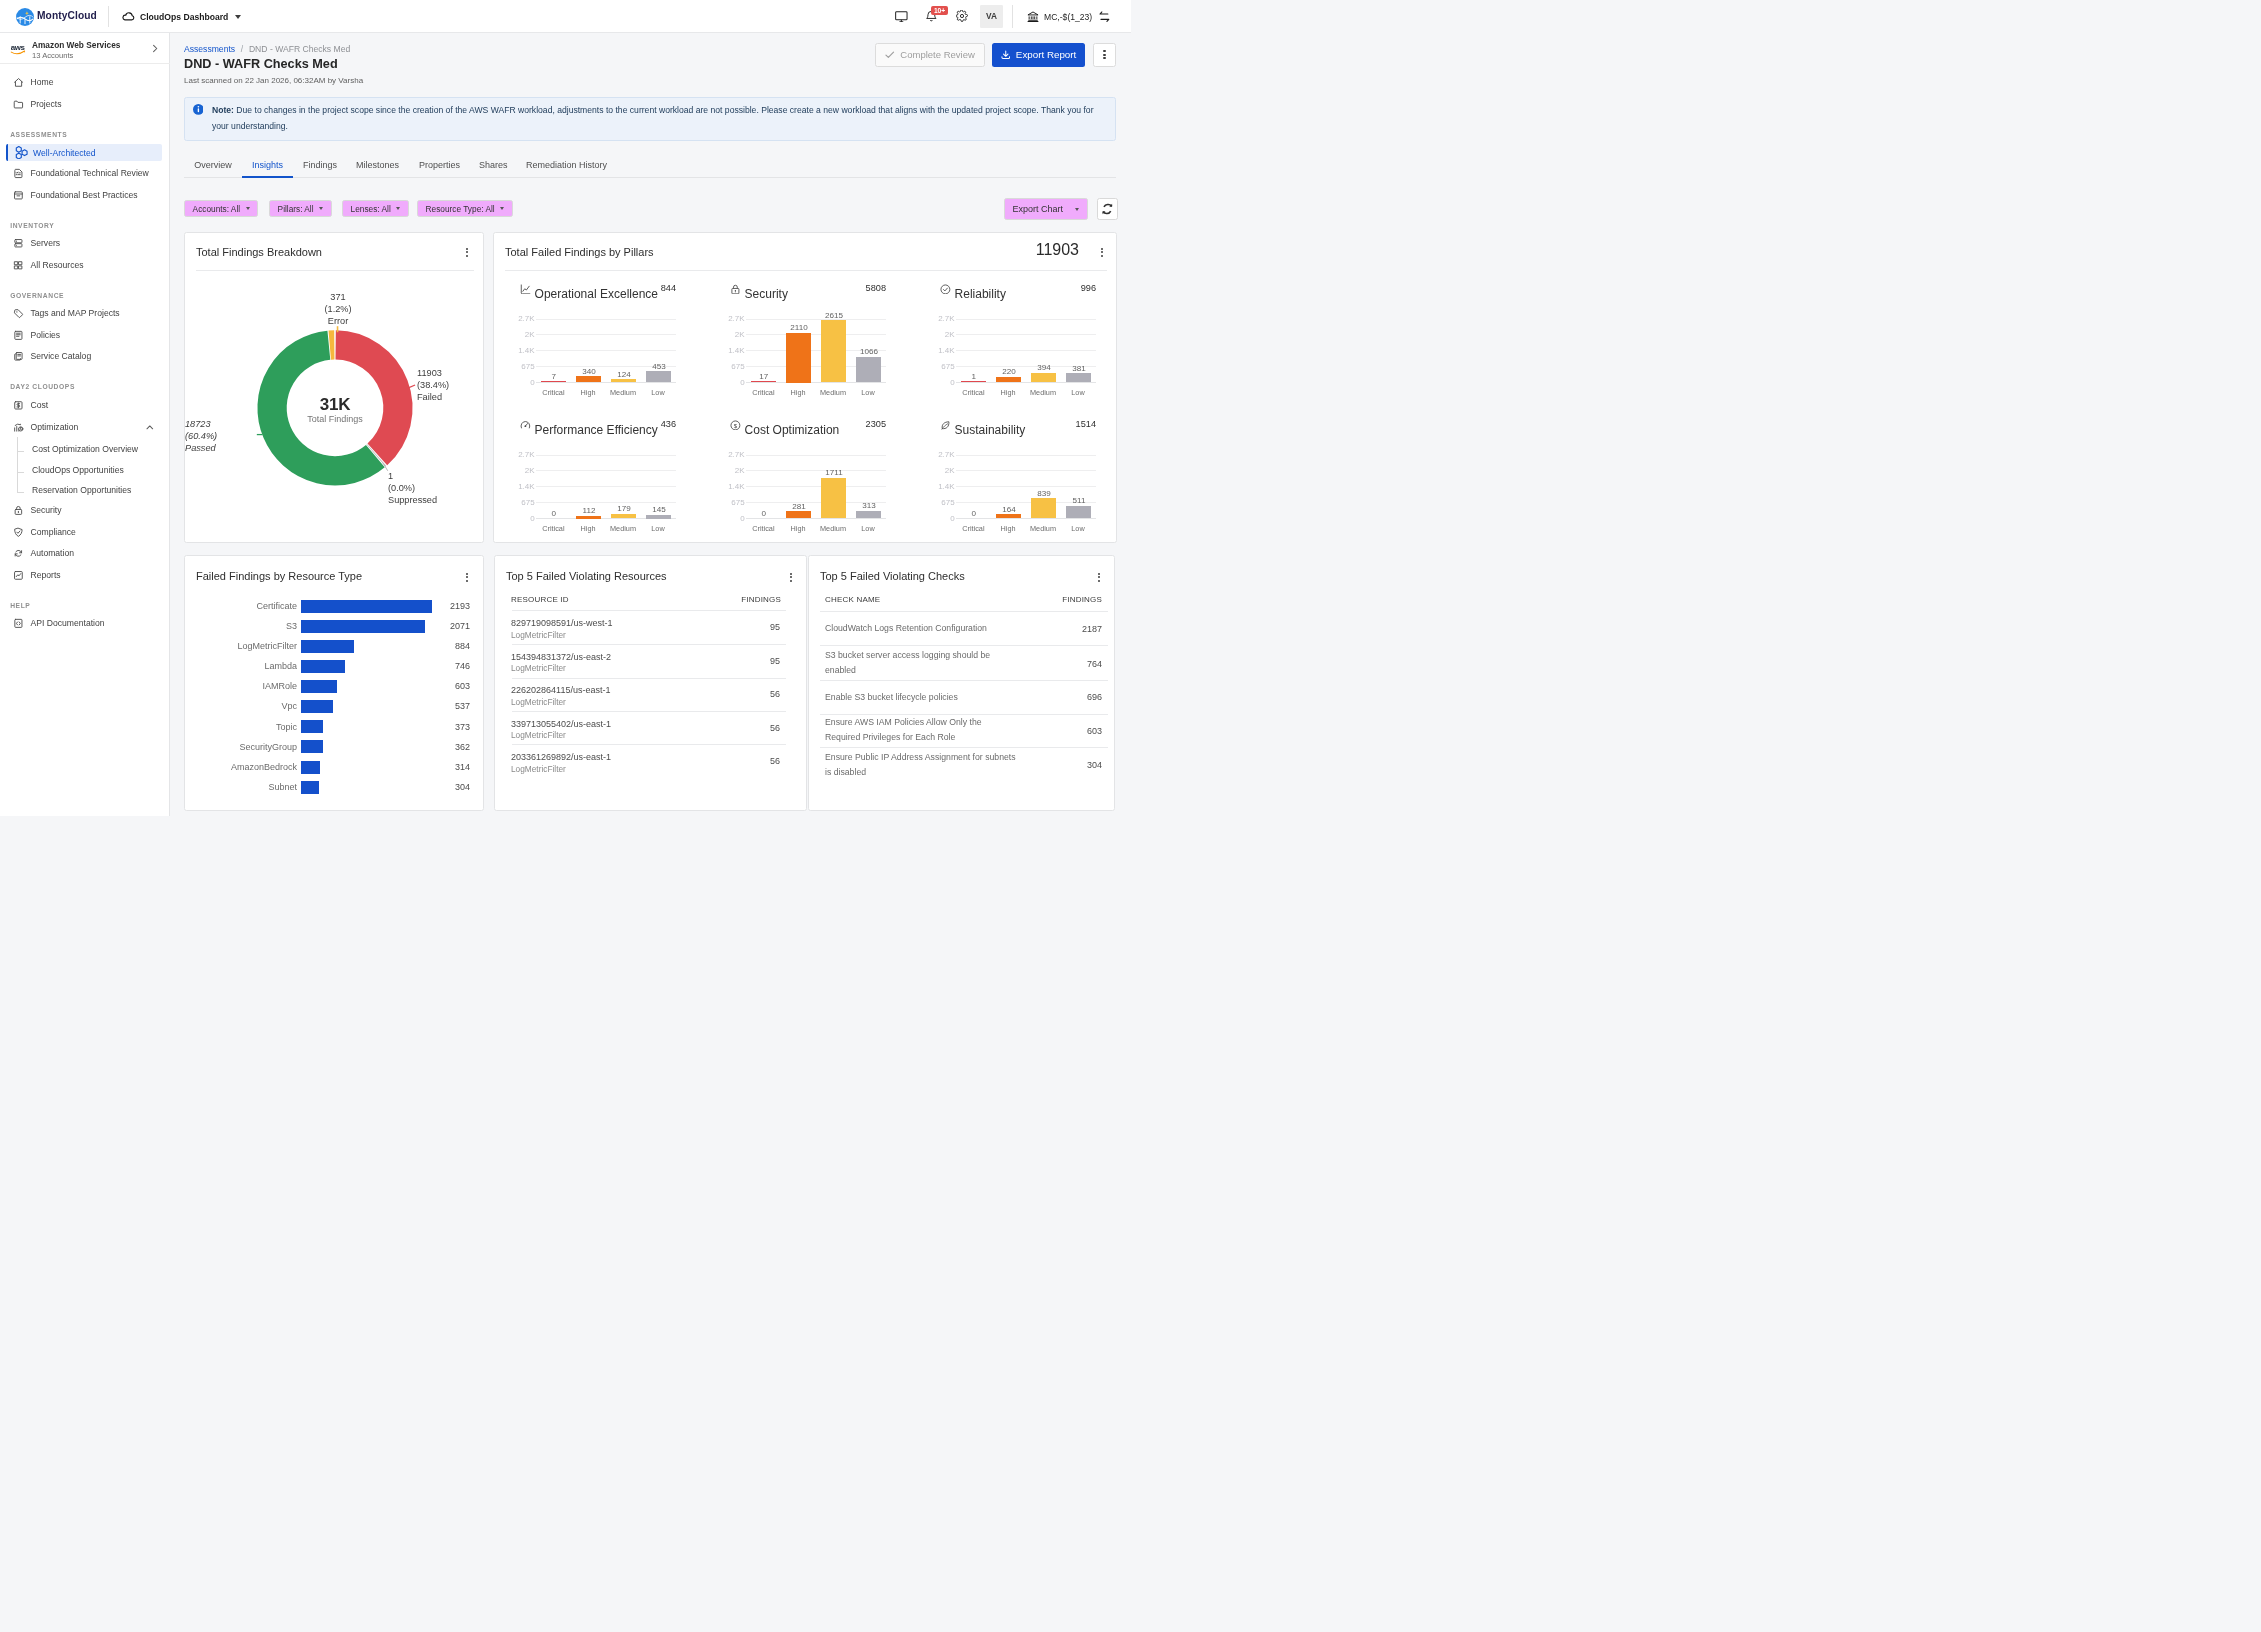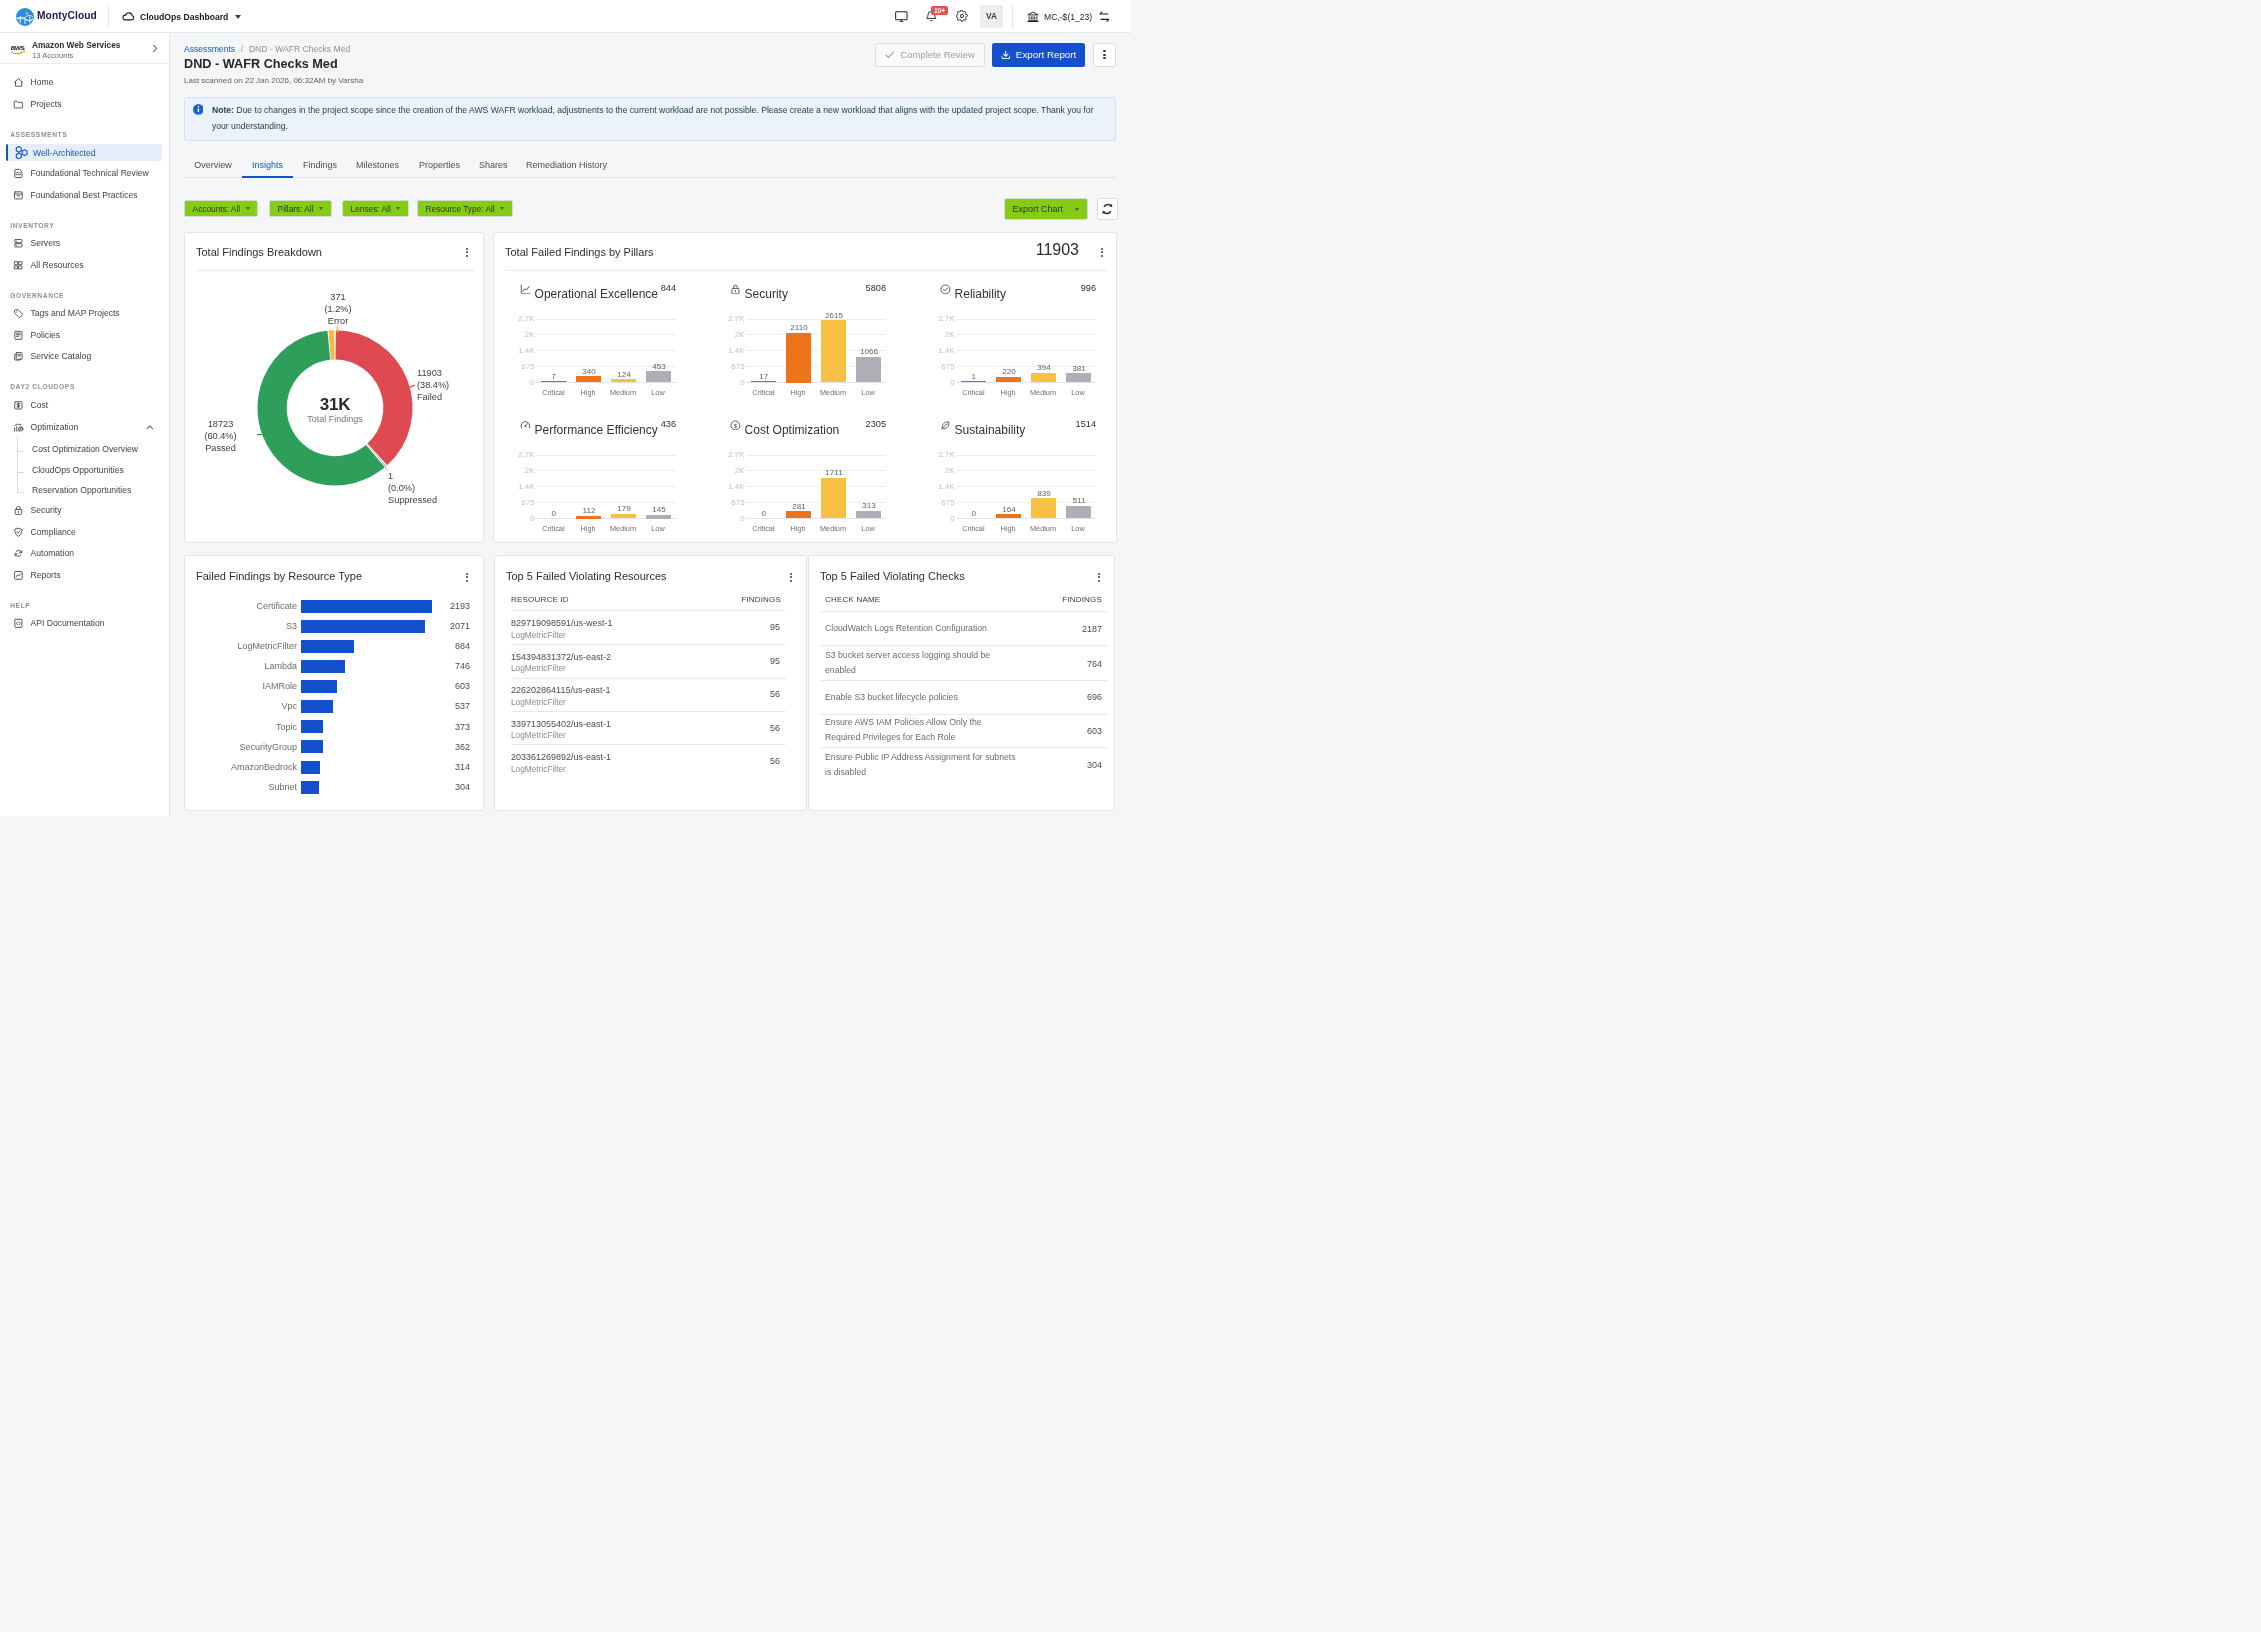--- a/index.html
+++ b/index.html
@@ -38,21 +38,21 @@
 #btn-kebab { left:1093px; width:23px; background:#fff; border:0.6px solid #dcdcdc; }
 
 #note { position:absolute; left:184px; top:97px; width:932px; height:44px; background:#ecf2fa; border:0.6px solid #d5e2f2; border-radius:2.5px; }
 #note .txt { position:absolute; left:27px; top:3.5px; font-size:8.6px; line-height:16px; color:#24405e; width:893px; }
 
 #tabs { position:absolute; left:184px; top:158px; width:932px; height:19.7px; border-bottom:0.6px solid #e3e4e6; }
 .tab { position:absolute; top:1.9px; font-size:9px; color:#4f4f4f; }
 .tab.act { color:#1254cb; }
 #tabline { position:absolute; left:58px; top:18px; width:51px; height:1.9px; background:#1254cb; }
 
-.chip { position:absolute; top:200px; height:17px; background:#84cc16; border:0.6px solid #d9d9d9; border-radius:2.5px; font-size:8.3px; color:#333; display:flex; align-items:center; padding:0 7.6px; }
+.chip { position:absolute; top:200px; height:17px; background:#f0abfc; border:0.6px solid #d9d9d9; border-radius:2.5px; font-size:8.3px; color:#333; display:flex; align-items:center; padding:0 7.6px; }
 .caret { display:inline-block; width:0; height:0; border-left:2.9px solid transparent; border-right:2.9px solid transparent; border-top:3.5px solid #555; margin-left:5.7px; }
 
 .card { position:absolute; background:#fff; border:0.6px solid #e3e4e6; border-radius:2.5px; }
 .ctitle { position:absolute; left:11px; top:12.7px; font-size:11px; color:#2e2e2e; }
 .cdiv { position:absolute; left:10.8px; top:37px; height:0.6px; background:#e9eaec; }
 .dlab { position:absolute; font-size:9.2px; color:#3d3d3d; line-height:11.8px; }
 .mini { position:absolute; width:156px; height:118px; }
 .mh-ic { position:absolute; left:0; top:0.6px; width:10.8px; height:10.8px; }
 .mh-lb { position:absolute; left:14.6px; top:4px; font-size:12px; color:#333; }
 .mh-vl { position:absolute; right:0; top:0; font-size:9.2px; color:#2f2f2f; }
@@ -329,21 +329,21 @@
     <path d="M 301.60 349.15 A 99 99 0 0 1 300.56 350.06" stroke="#c2c2c2" stroke-width="46"></path>
     <path d="M 299.50 350.95 A 99 99 0 1 1 226.34 176.47" stroke="#2e9e5b" stroke-width="46"></path>
     <path d="M 227.72 176.35 A 99 99 0 0 1 234.96 176.01" stroke="#f6b83d" stroke-width="46"></path>
     <line x1="240" y1="146.5" x2="240" y2="156" stroke="#f6b83d" stroke-width="2.5"></line>
     <line x1="350.5" y1="244" x2="362" y2="239" stroke="#df4a52" stroke-width="2"></line>
     <line x1="113" y1="317" x2="122" y2="317" stroke="#2e9e5b" stroke-width="2"></line>
     <line x1="311" y1="361" x2="319" y2="374" stroke="#b5b5b5" stroke-width="1.5"></line>
   </svg>
   <div class="dlab" style="left:153px; top:59px; transform:translateX(-50%); text-align:center;">371<br>(1.2%)<br>Error</div>
   <div class="dlab" style="left:232px; top:135px;">11903<br>(38.4%)<br>Failed</div>
-  <div class="dlab" style="left:0px; width:71px; top:186px; text-align:center;">18723<br>(60.4%)<br>Passed</div>
+  <div class="dlab" style="left:0px; width:71px; top:186px; text-align:left;font-style:italic;">18723<br>(60.4%)<br>Passed</div>
   <div class="dlab" style="left:203px; top:238px;">1<br>(0.0%)<br>Suppressed</div>
   <div style="position:absolute; left:93px; top:162px; width:114px; text-align:center; font-size:17px; font-weight:700; color:#2b2b2b; letter-spacing:-0.3px;">31K</div>
   <div style="position:absolute; left:93px; top:181px; width:114px; text-align:center; font-size:9px; color:#757575;">Total Findings</div>
 </div>
 <div class="card" id="card-pillars" style="left:493px; top:232px; width:624px; height:311px;">
   <div class="ctitle">Total Failed Findings by Pillars</div>
   <div style="position:absolute; right:37px; top:7.6px; font-size:16px; color:#2b2b2b;">11903</div>
   <span class="kebab" style="left:607px; top:18px;"></span>
   <div class="cdiv" style="width:602px;"></div>
 <div class="mini" style="left:26px; top:50px;">

